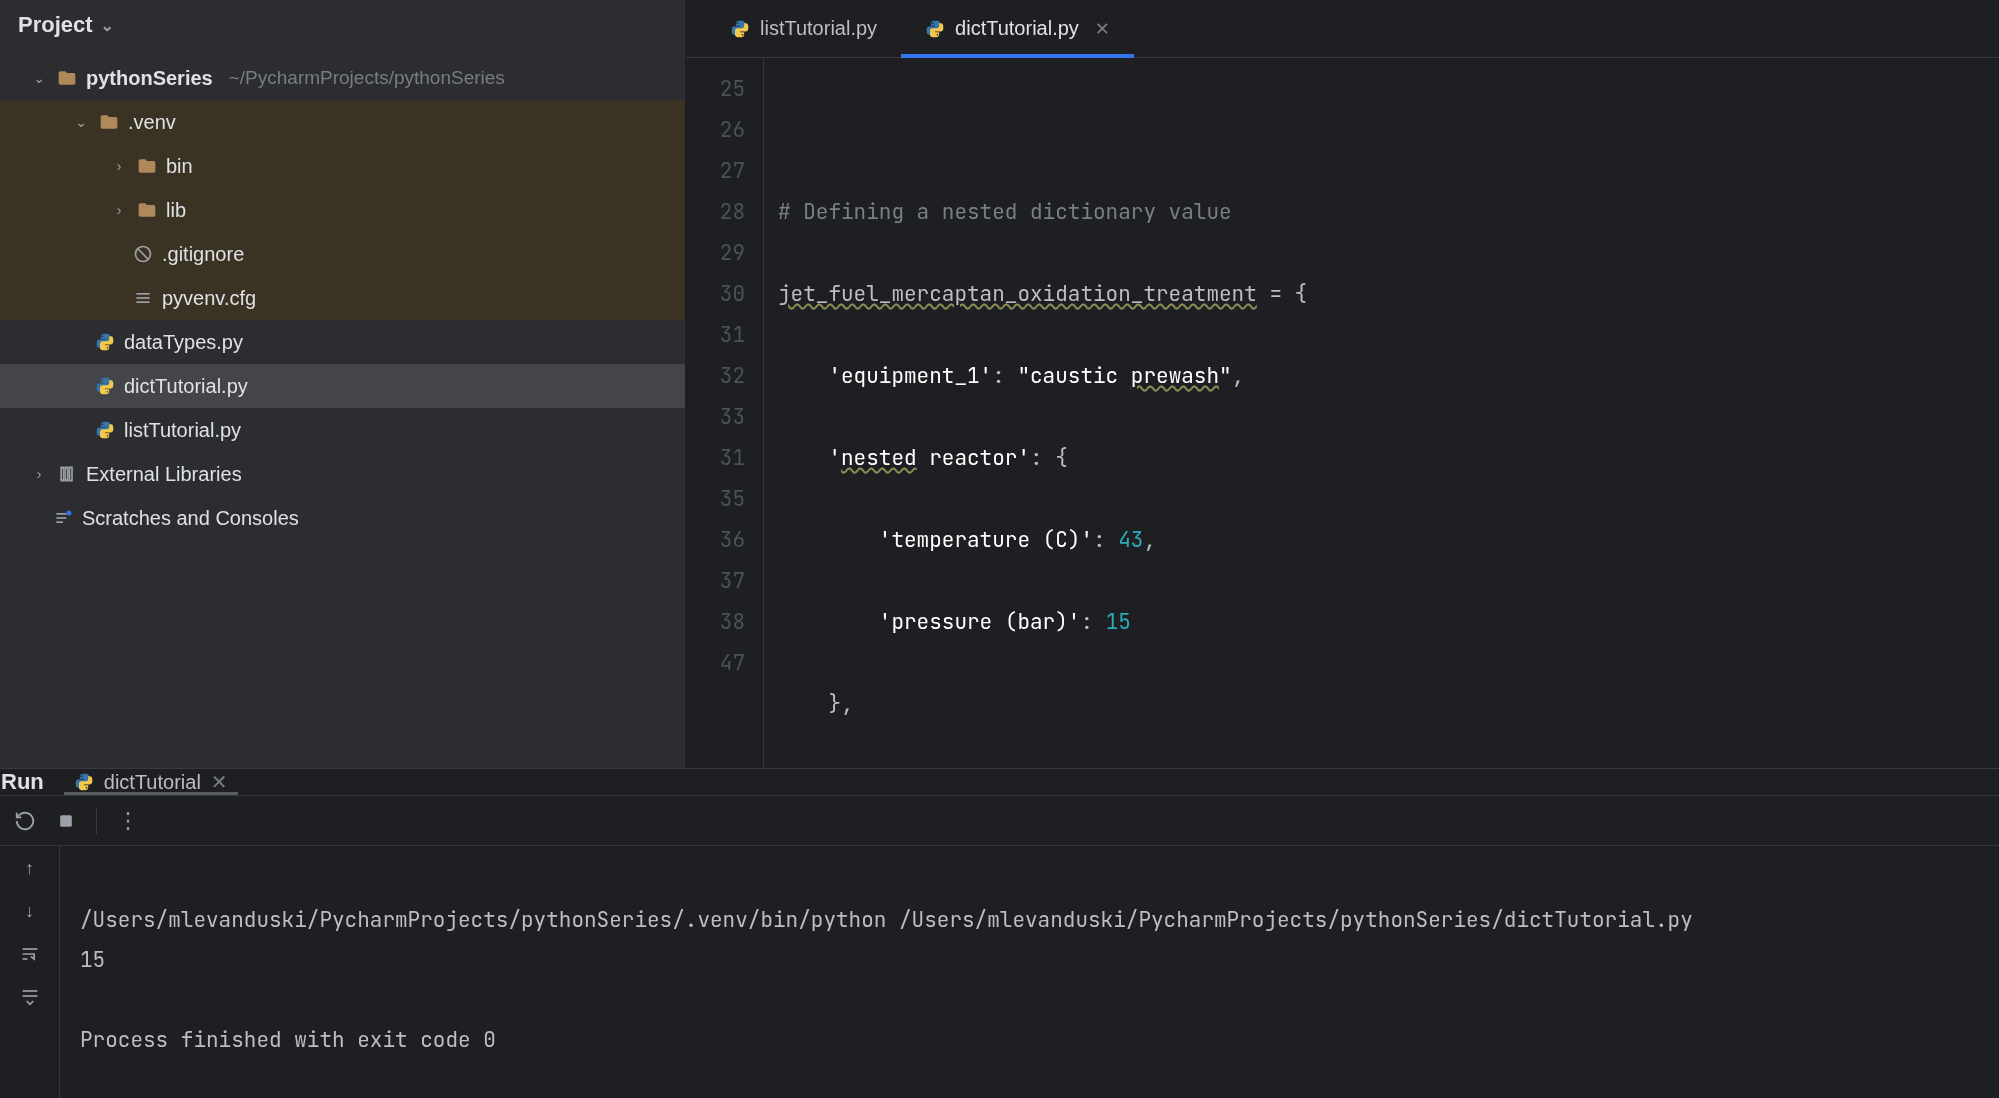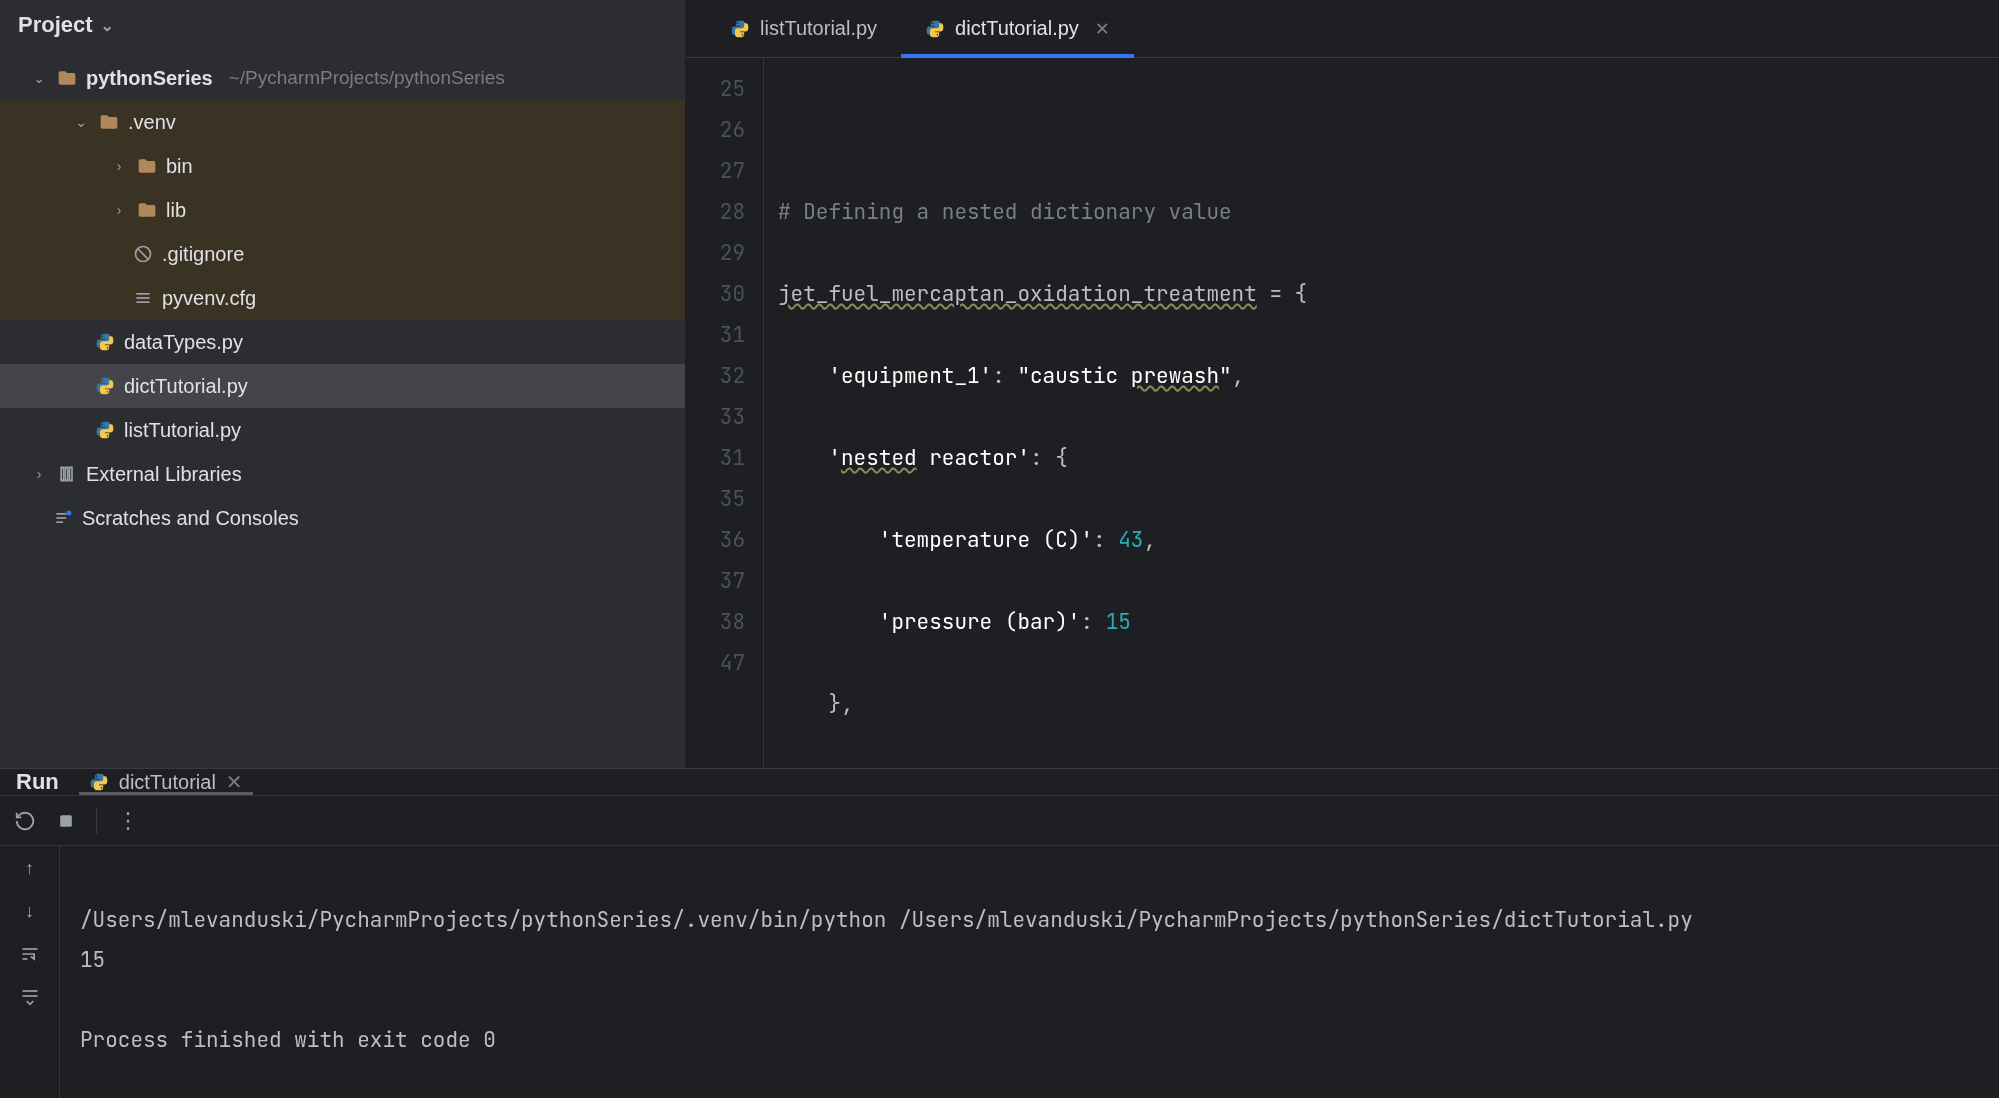--- a/index.html
+++ b/index.html
@@ -48,21 +48,21 @@
 .code { flex: 1; padding-top: 10px; padding-left: 14px; white-space: pre; position: relative; }
 .code .c-comment { color: #7a7e85; margin-top: 24px; }
 .code .c-ident { color: #bcbec4; }
 .code .c-op { color: #bcbec4; }
 .code .c-str { color: #ffffff; }
 .code .c-num { color: #2aacb8; }
 .code .c-warn { text-decoration: underline; text-decoration-style: wavy; text-decoration-color: #8a8a55; }
 
 
 .bottom { height: 330px; background: #1e1f22; border-top: 1px solid #393b40; display: flex; flex-direction: column; }
-.run-tabs { display: flex; align-items: center; height: 56px; padding-left: 16px; gap: 20px; border-bottom: 1px solid #313438; }
+.run-tabs { display: flex; align-items: center; height: 56px; padding-left: 1px; gap: 20px; border-bottom: 1px solid #313438; }
 .run-tabs .run-label { font-size: 22px; font-weight: 600; color: #dfe1e5; }
 .run-tabs .run-tab { display: flex; align-items: center; gap: 10px; font-size: 20px; color: #bcbec4; padding: 0 10px; height: 100%; position: relative; }
 .run-tabs .run-tab::after { content:""; position:absolute; bottom:0; left:0; right:0; height:3px; background:#5a5d63; }
 .run-tabs .run-tab .close { color: #7a7c85; }
 
 .run-body { flex: 1; display: flex; }
 .run-left-tools { width: 60px; display: flex; flex-direction: column; align-items: center; padding-top: 12px; gap: 22px; color: #9da0a8; border-right: 1px solid #313438; }
 .run-main { flex: 1; display: flex; flex-direction: column; }
 .run-toolbar { height: 50px; display: flex; align-items: center; gap: 20px; padding-left: 14px; border-bottom: 1px solid #313438; color: #9da0a8; }
 .run-toolbar .sep { width:1px; height: 26px; background:#393b40; }

